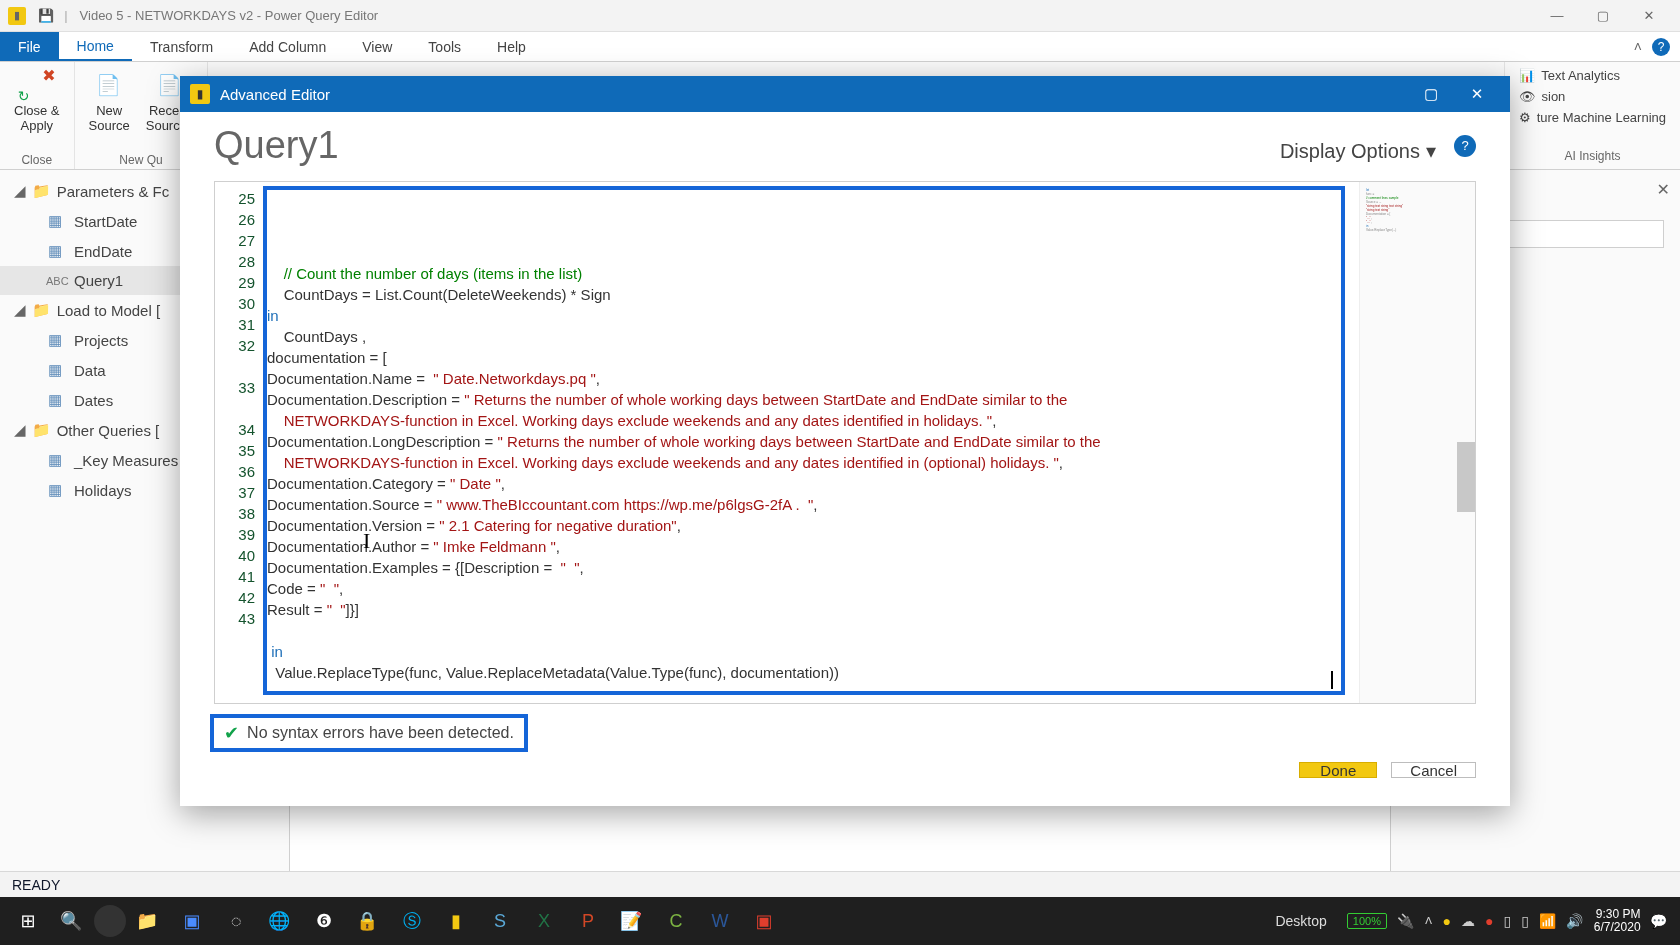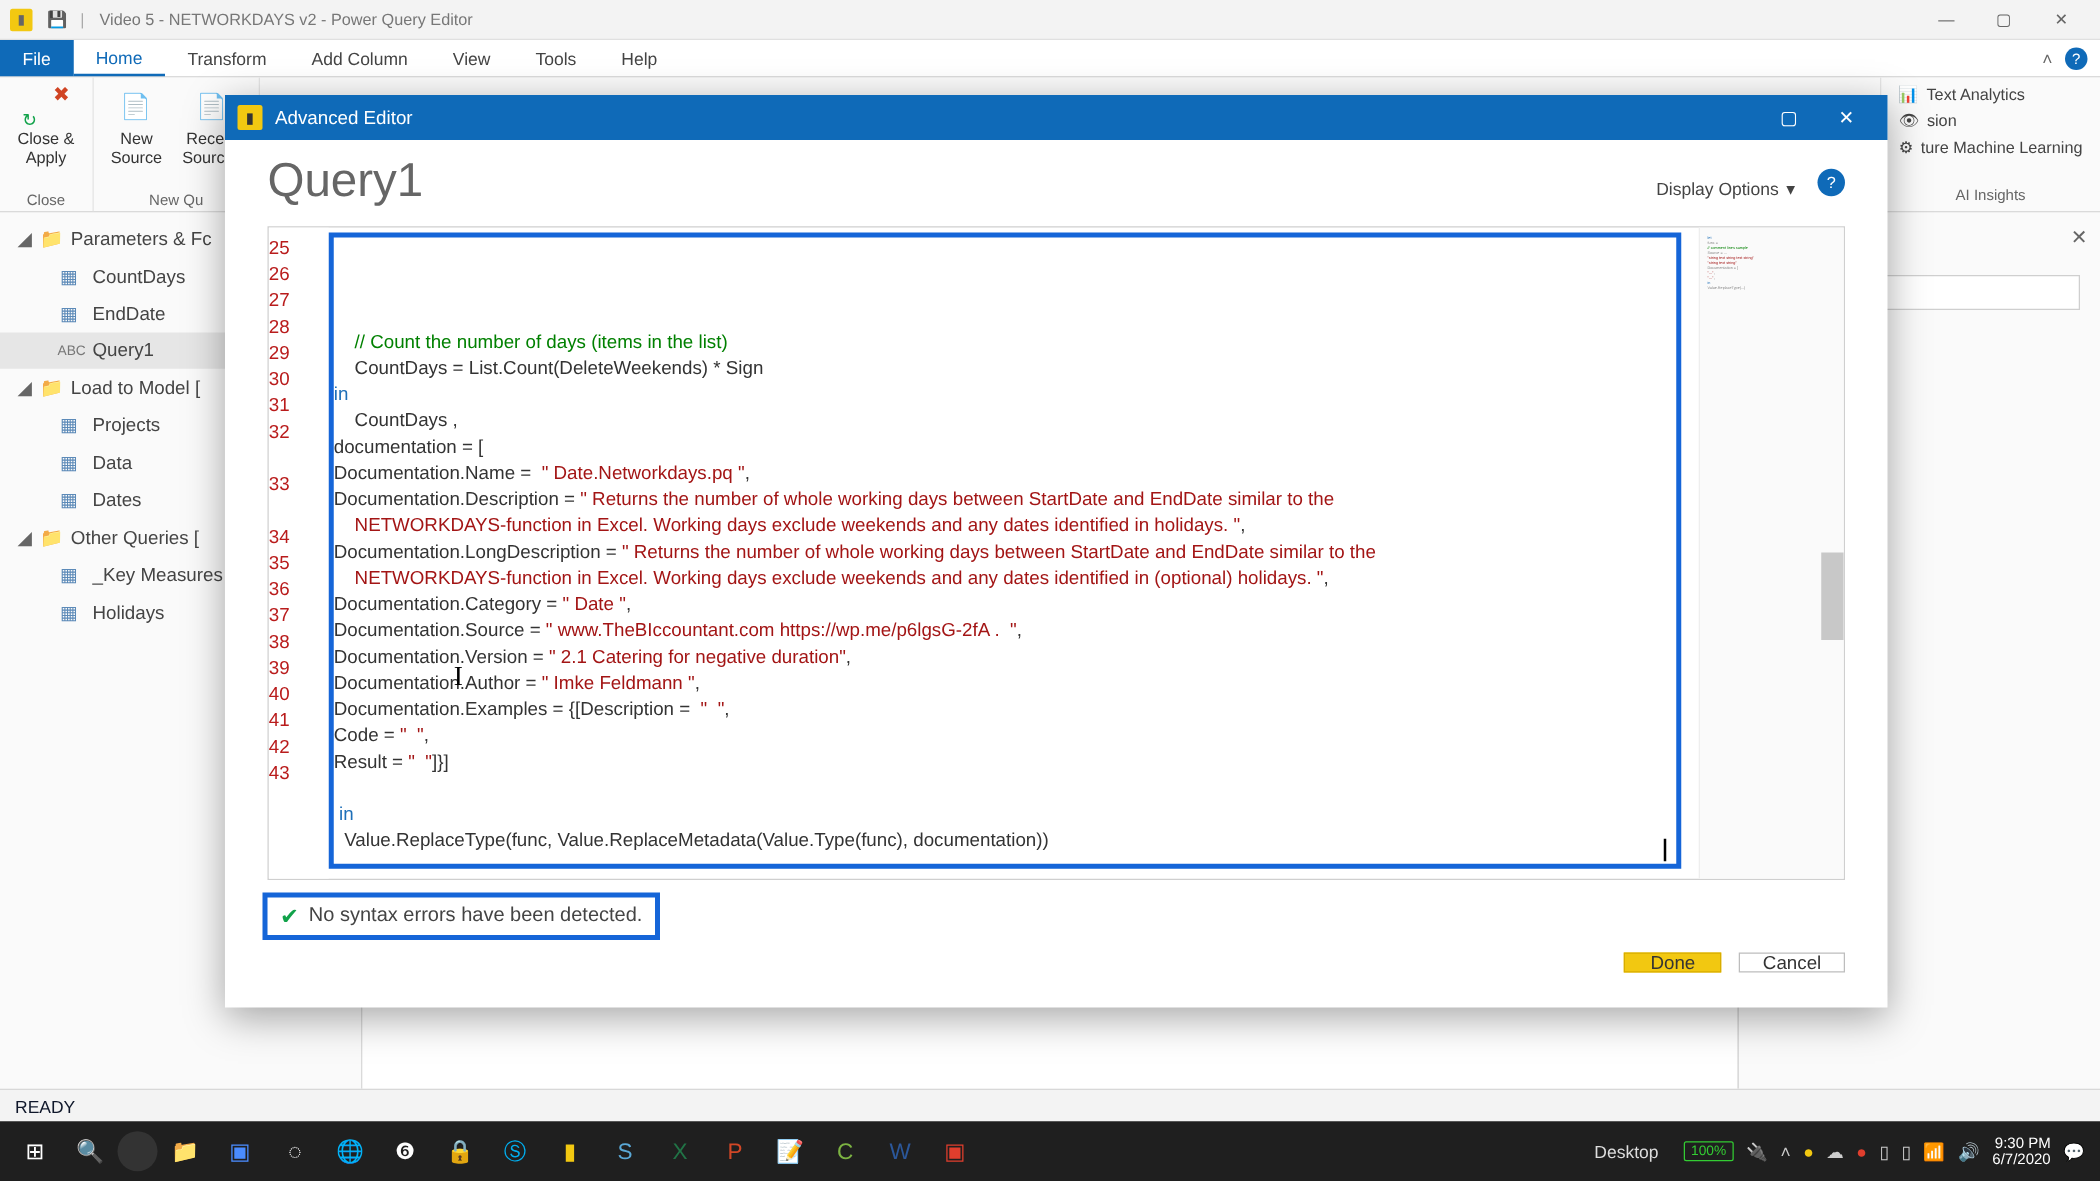--- a/index.html
+++ b/index.html
@@ -71,26 +71,26 @@
 
 
 .modal-overlay { position:absolute; left:180px; top:76px; width:1330px; height:730px; background:#fff; box-shadow:0 8px 30px rgba(0,0,0,0.35); display:flex; flex-direction:column; z-index:100;}
 .modal-titlebar { height:36px; background:#0f6ab8; color:#fff; display:flex; align-items:center; padding:0 10px; font-size:15px;}
 .modal-titlebar .mt-ic { width:20px; height:20px; background:#f2c811; margin-right:10px; border-radius:2px; display:flex;align-items:center;justify-content:center;color:#333;font-size:12px;}
 .modal-titlebar .mt-sp { flex:1;}
 .modal-titlebar .mt-btn { width:46px; height:36px; display:flex; align-items:center; justify-content:center; font-size:15px;}
 .modal-header { display:flex; align-items:center; padding:12px 34px 8px 34px;}
 .modal-header .qname { font-size:38px; color:#666; font-weight:300;}
 .modal-header .mh-sp { flex:1;}
-.modal-header .disp-opt { color:#444; font-size:14px; display:flex; align-items:flex-start; gap:6px;margin-top:11px;}
+.modal-header .disp-opt { color:#444; font-size:20px; display:flex; align-items:center; gap:6px;margin-top:11px;}
 .modal-header .help-circ { width:22px;height:22px;background:#0f6ab8;color:#fff;border-radius:50%;display:flex;align-items:center;justify-content:center;font-size:13px;margin-left:18px;}
 
 .editor-wrap { margin: 6px 34px 10px 34px; flex:1; border:1px solid #cfcfcf; position:relative; display:flex; background:#fff; overflow:hidden;}
 .editor-highlight-border { position:absolute; left:48px; top:4px; right:130px; bottom:8px; border:4px solid #1565d8; pointer-events:none; z-index:5;}
-.gutter { width:48px; background:#fff; border-right:0; padding:6px 8px 6px 0; font-family:Consolas,monospace; font-size:15px; color:#b91c1c; }
+.gutter { width:48px; background:#fff; border-right:0; text-align:right; padding:6px 8px 6px 0; font-family:Consolas,monospace; font-size:15px; color:#14532d; }
 .gutter div { height:21px; line-height:21px;}
 .code { flex:1; padding:6px 4px; font-family:Consolas,monospace; font-size:15px; color:#333; white-space:pre; overflow:hidden; position:relative;}
 .code .ln { height:21px; line-height:21px; }
 .cm-comment { color:#008000; }
 .cm-kw { color:#1e6fb8; }
 .cm-str { color:#a31515; }
 .cm-id { color:#333; }
 .minimap { width:116px; border-left:1px solid #eee; background:#fafafa; position:relative;}
 .minimap .mm-scroll { position:absolute; right:0; top:260px; width:18px; height:70px; background:#c8c8c8;}
 .minimap-content { padding:6px; font-size:3px; line-height:4px; color:#888; font-family:Consolas,monospace; white-space:pre-wrap;}
@@ -187,21 +187,21 @@
 <div class="workspace">
   <div class="queries-pane">
     <div class="qtree" id="qtree">
         <div class="qgroup">
           <span class="fold">◢</span>
           <span class="fld-ic">📁</span>
           <span>Parameters &amp; Fc</span>
         </div>
         <div class="qitem">
           <span class="qi-ic">▦</span>
-          <span>CountDays</span>
+          <span>StartDate</span>
         </div>
         <div class="qitem">
           <span class="qi-ic">▦</span>
           <span>EndDate</span>
         </div>
         <div class="qitem selected">
           <span class="qi-ic abc">ABC</span>
           <span>Query1</span>
         </div>
         <div class="qgroup">

